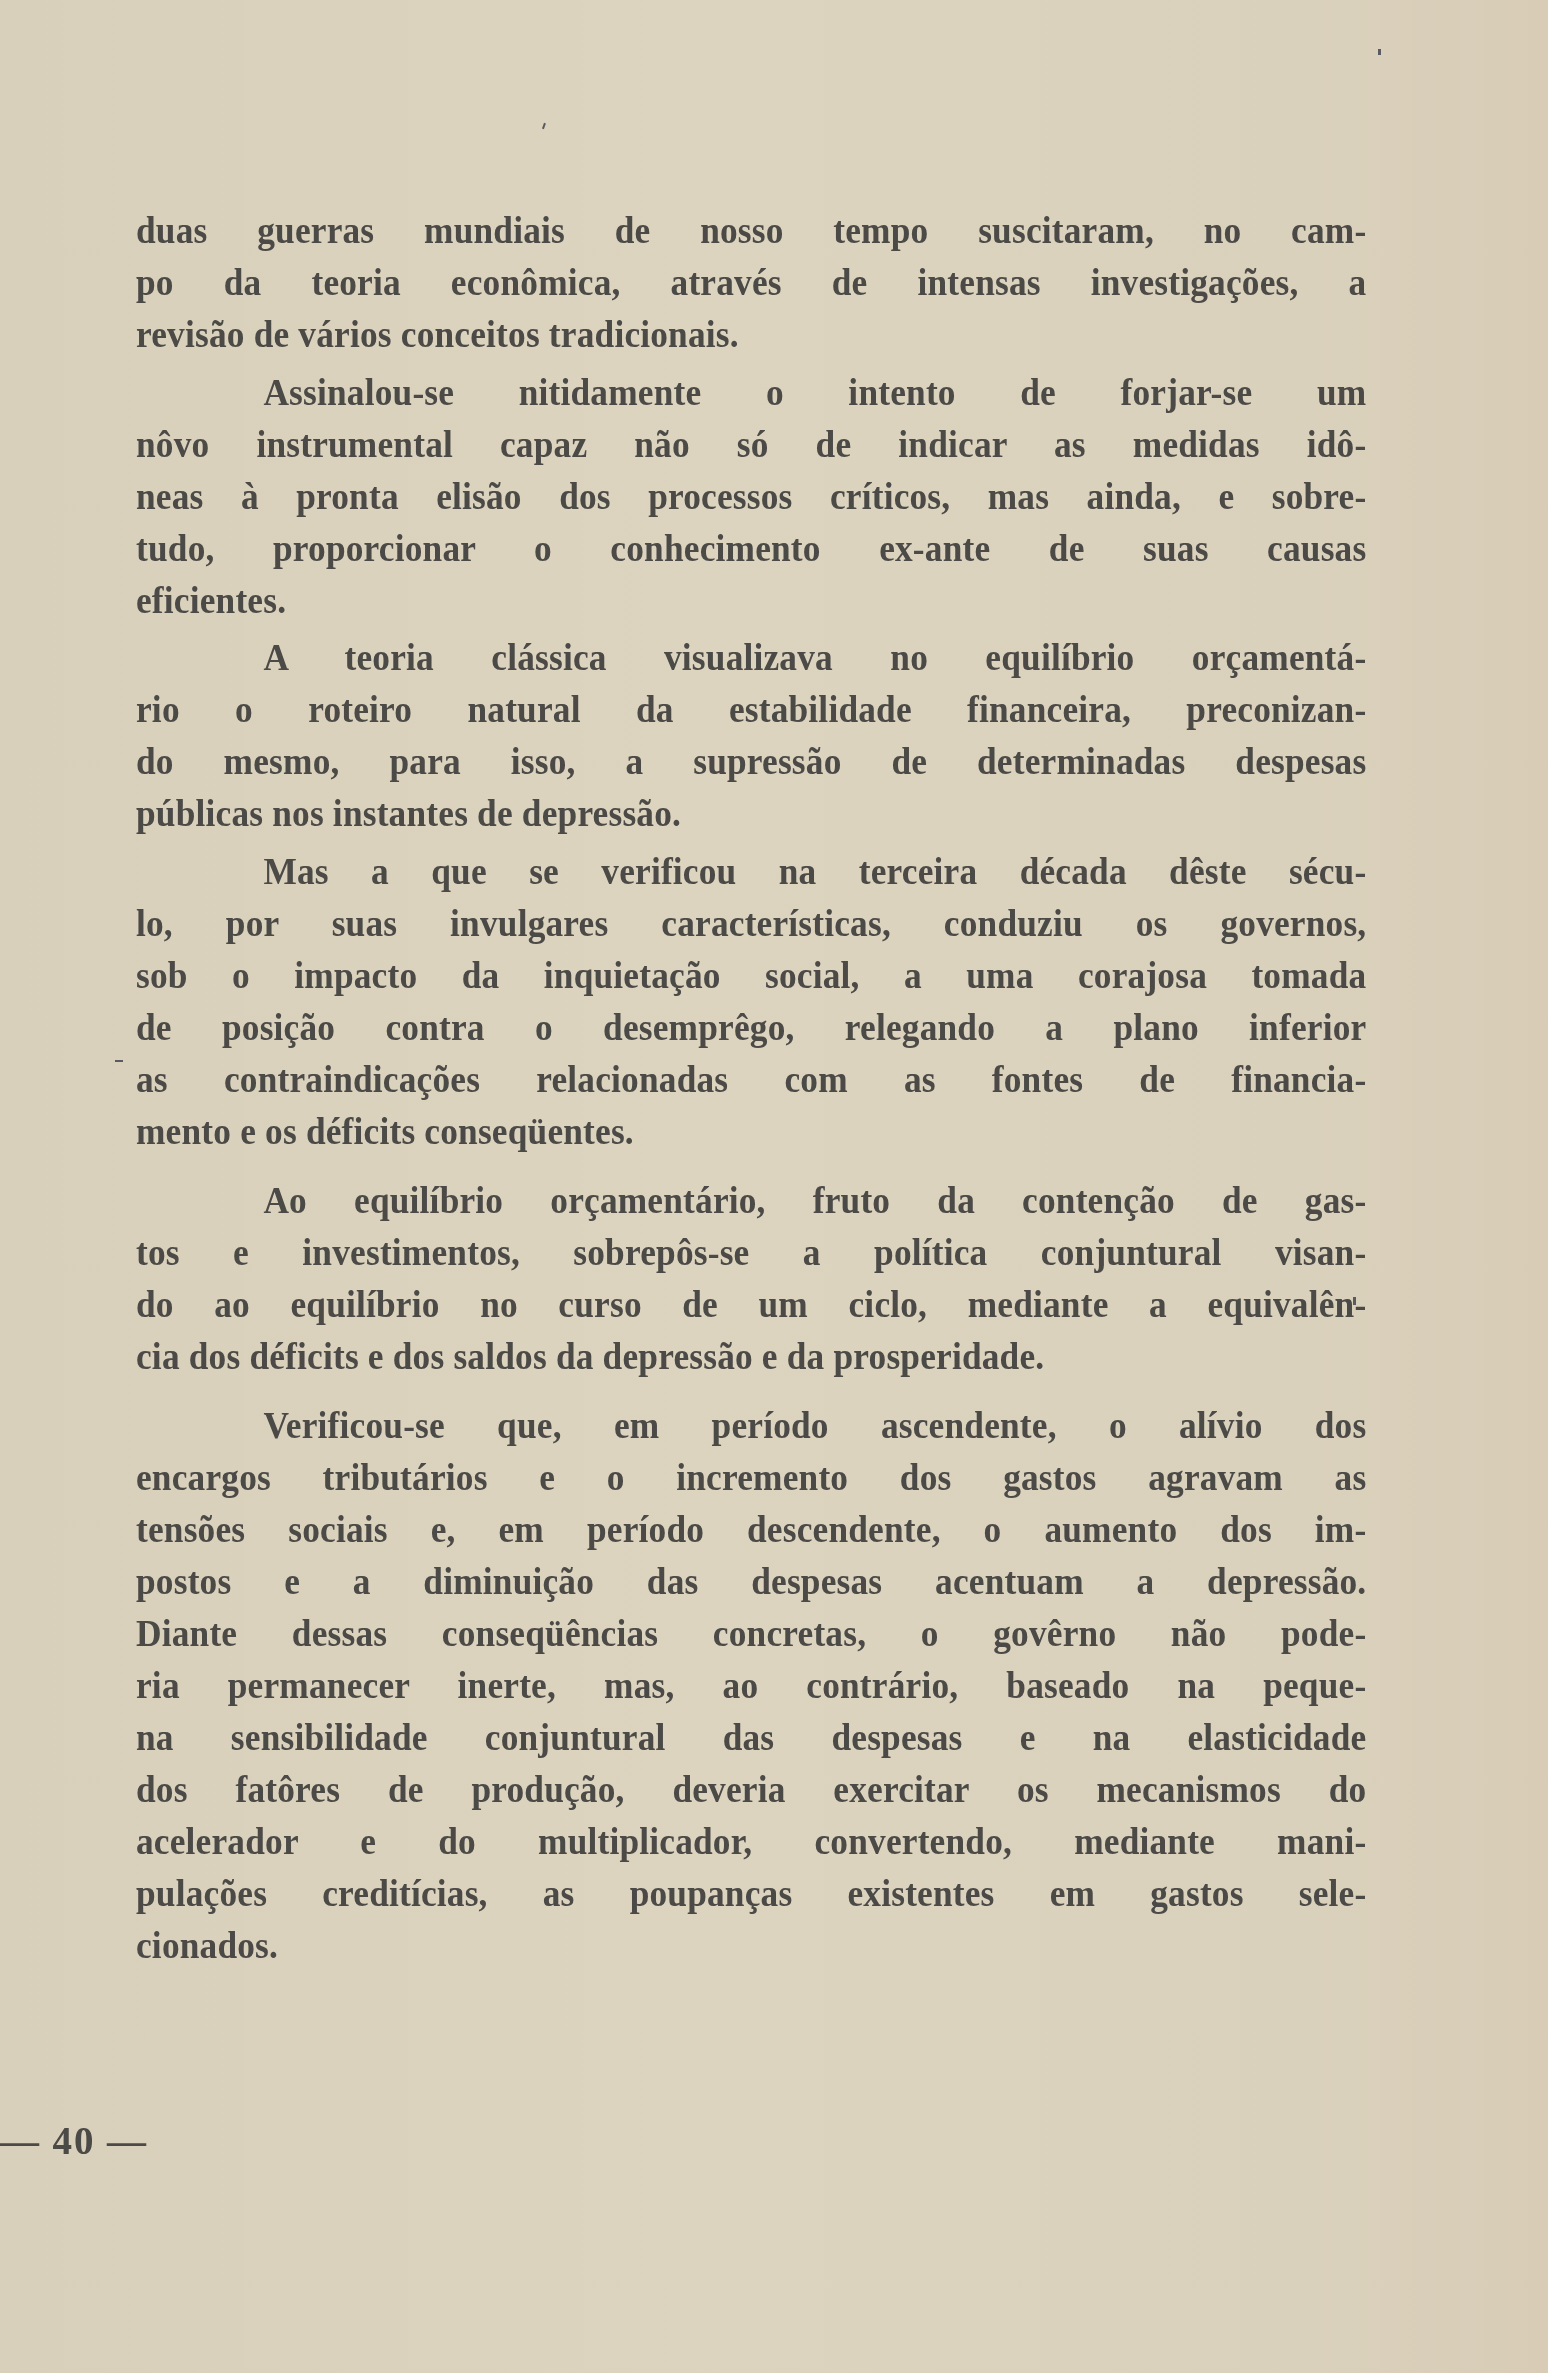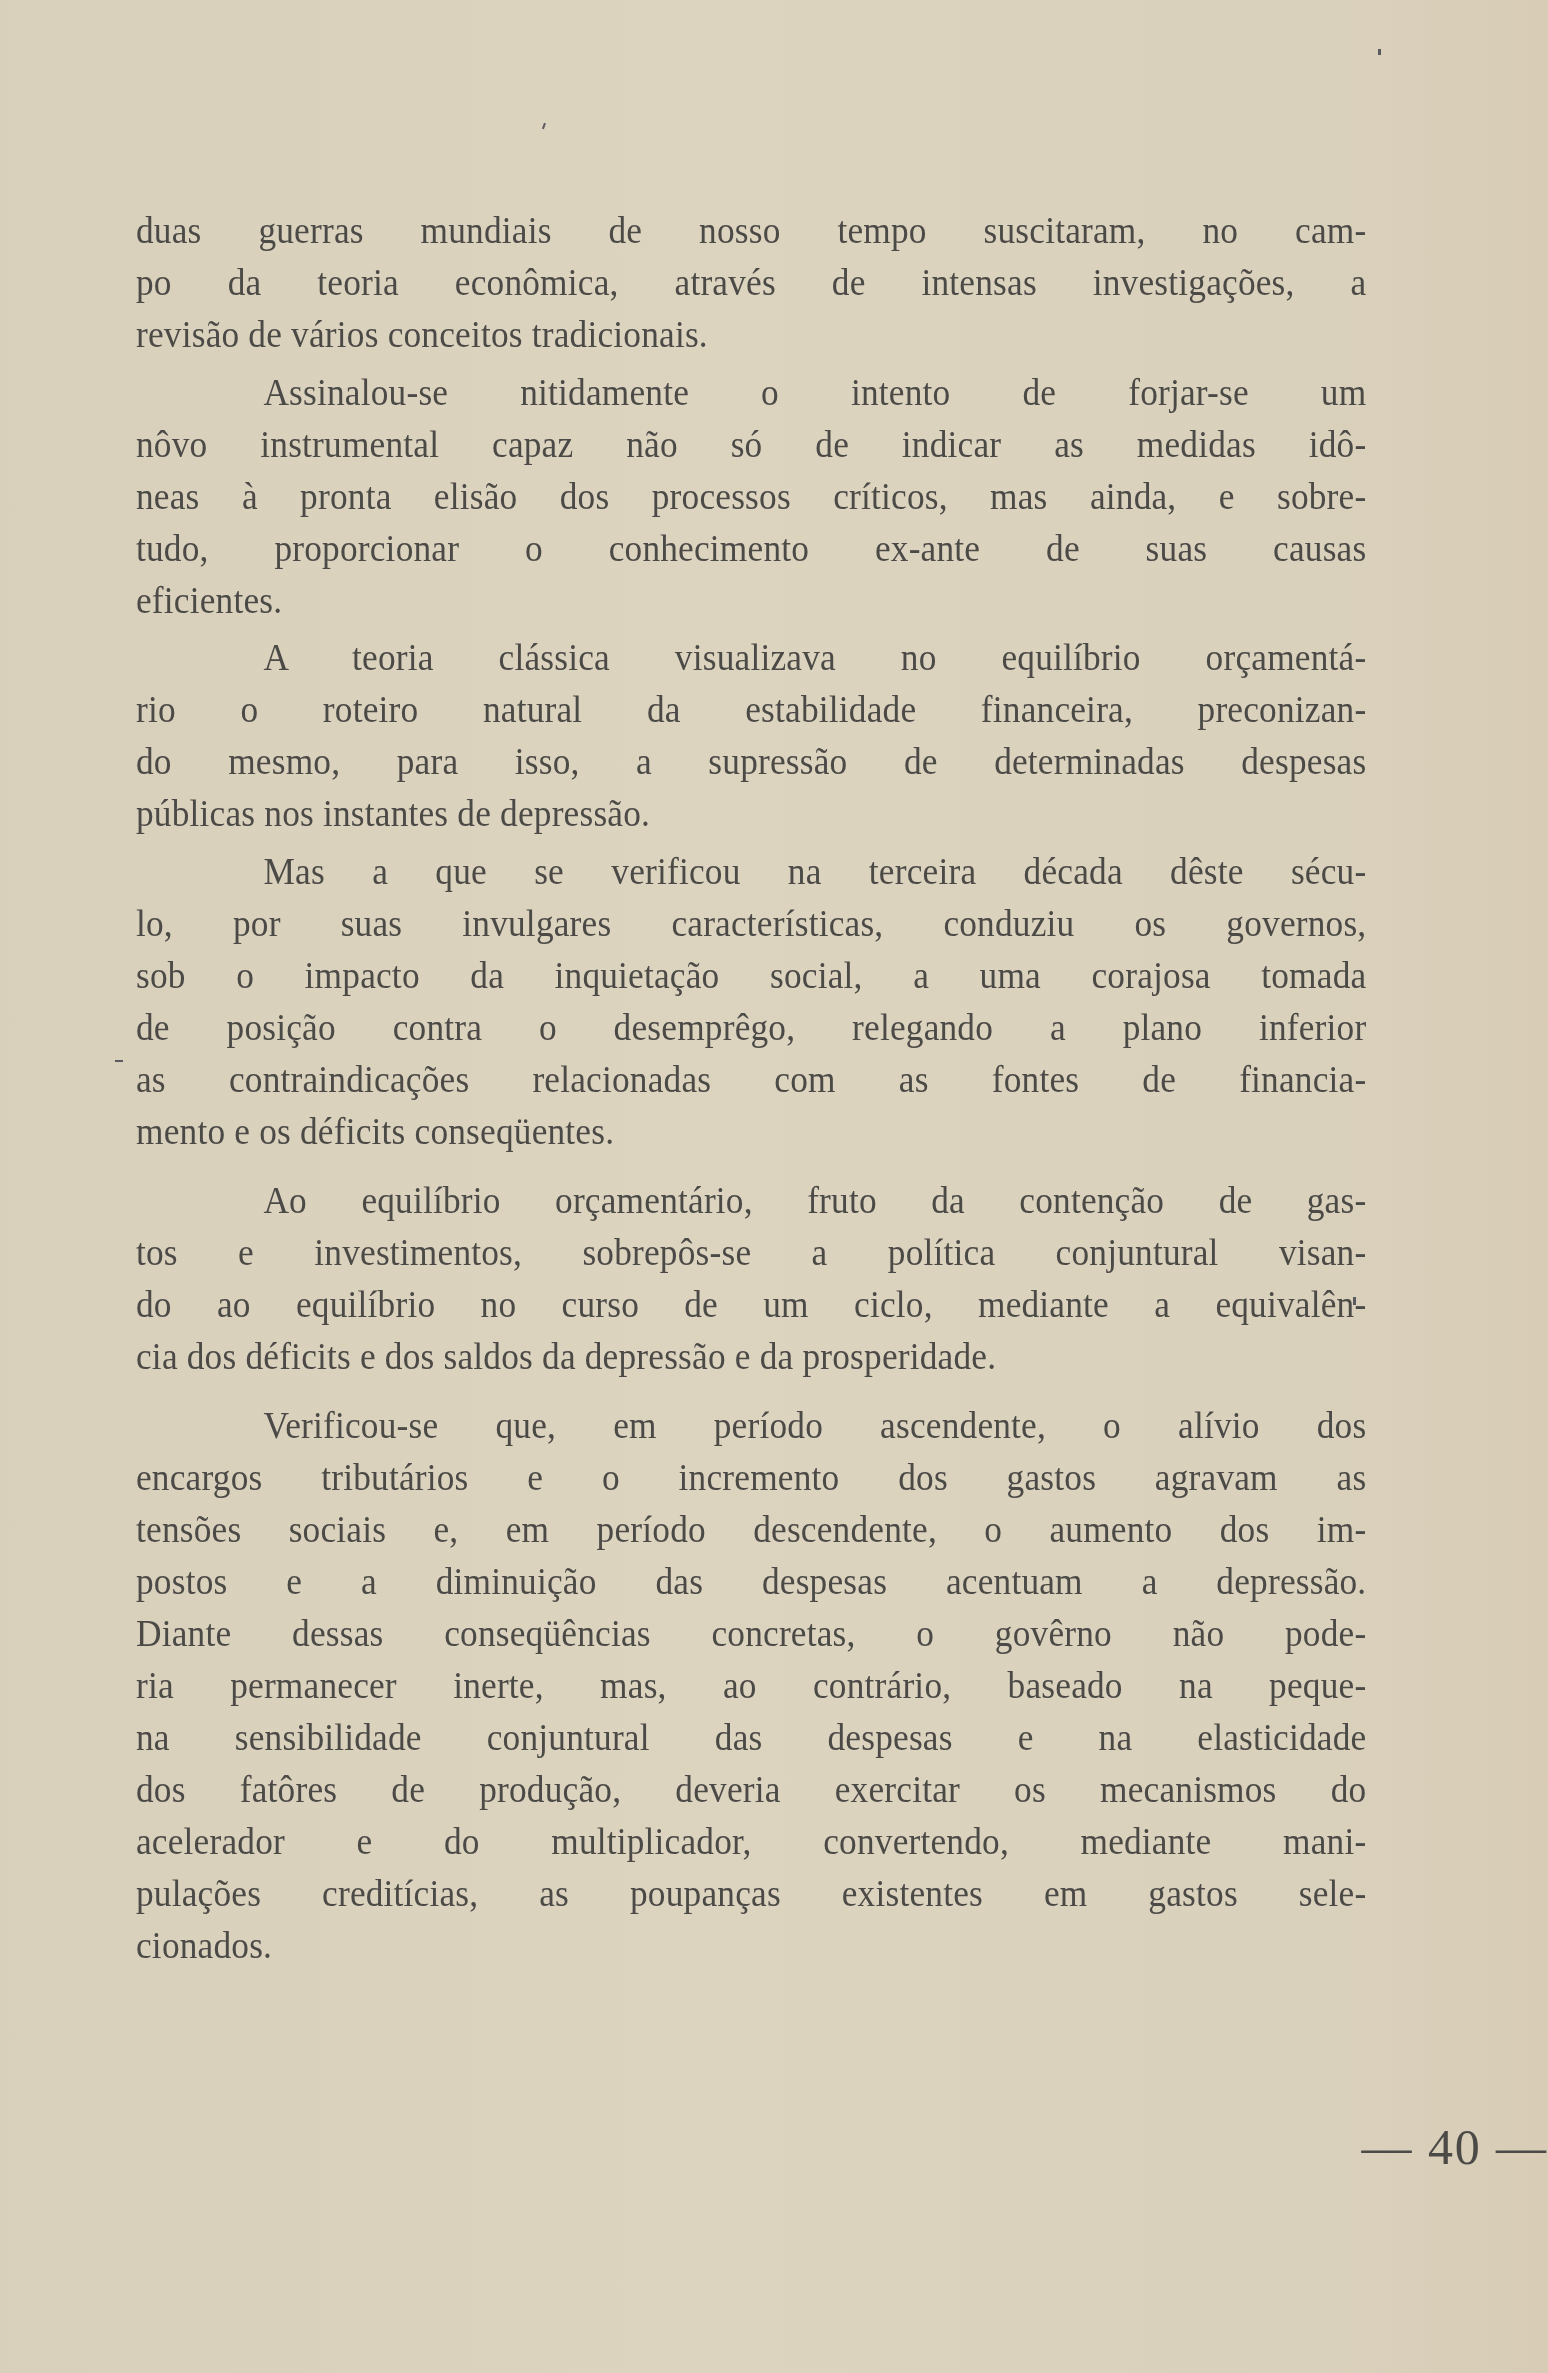--- a/index.html
+++ b/index.html
@@ -13,20 +13,21 @@
     position: relative;
     overflow: hidden;
     font-family: "Liberation Serif", "DejaVu Serif", serif;
     color: #4b4a47;
   }
   .page {
     position: absolute;
     left: 0; top: 0;
     width: 1548px; height: 2373px;
     background: linear-gradient(90deg, #d9d0bb 0%, #ddd4c0 45%, #dad1bc 85%, #d8ccb6 100%);
+    font-weight: bold;
   }
   .text-block {
     position: absolute;
     left: 136px;
     top: 204px;
     width: 1230px;
   }
   .line {
     display: block;
     height: 52px;
@@ -47,22 +48,22 @@
     padding-left: 137px;
     width: 1186px;
   }
   .para-gap-small { height: 5.7px; }
   .para-gap-large { height: 17px; }
   .page-number {
     position: absolute;
     left: 0;
     width: 1548px;
     top: 2118px;
-    text-align: right;
-    font-size: 50px;
+    text-align: left;
+    font-size: 39px;
     color: #4b4a47;
     letter-spacing: 1.9px;
   }
   .mark {
     position: absolute;
     width: 1.9px;
     background: #5a5a60;
   }
 </style>
 </head>

